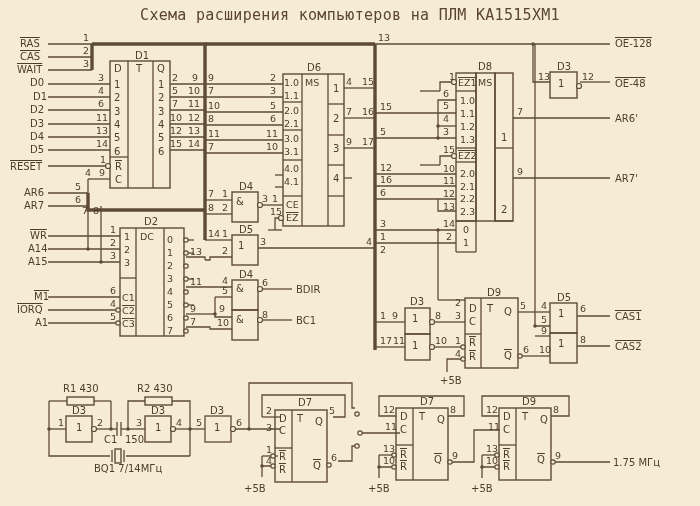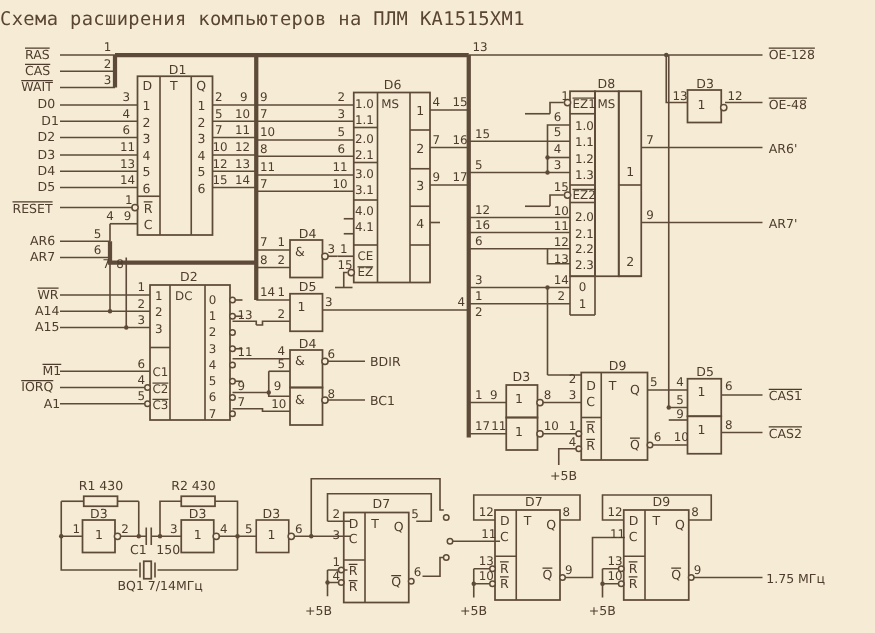--- a/index.html
+++ b/index.html
@@ -1,17 +1,17 @@
 <!DOCTYPE html>
 <html><head>
 <meta charset="utf-8">
 <style>
   html,body{margin:0;padding:0;background:#f6ecd6;}
   body{width:700px;height:506px;overflow:hidden;position:relative;}
-  #title{position:absolute;left:0;top:6px;width:700px;text-align:left;font-family:"DejaVu Sans Mono","Liberation Mono",monospace;font-size:15px;color:#5a4533;letter-spacing:0.3px;}
+  #title{position:absolute;left:0;top:6px;width:700px;text-align:center;font-family:"DejaVu Sans Mono","Liberation Mono",monospace;font-size:15px;color:#5a4533;letter-spacing:0.3px;}
   svg{position:absolute;left:0;top:0;}
   .w{stroke:#5e4a38;stroke-width:1.3;fill:none;}
   .b{stroke:#5e4a38;stroke-width:3.4;fill:none;}
   .box{stroke:#5e4a38;stroke-width:1.4;fill:none;}
   .t{font-family:"DejaVu Sans","Liberation Sans",sans-serif;font-size:10px;fill:#4e3c2c;}
   .ts{font-family:"DejaVu Sans","Liberation Sans",sans-serif;font-size:9.5px;fill:#4e3c2c;}
   .sig{font-family:"DejaVu Sans","Liberation Sans",sans-serif;font-size:10px;fill:#4e3c2c;}
   .inv{fill:#f6ecd6;stroke:#5e4a38;stroke-width:1.2;}
   .dot{fill:#5e4a38;}
   .ol{text-decoration:overline;}

